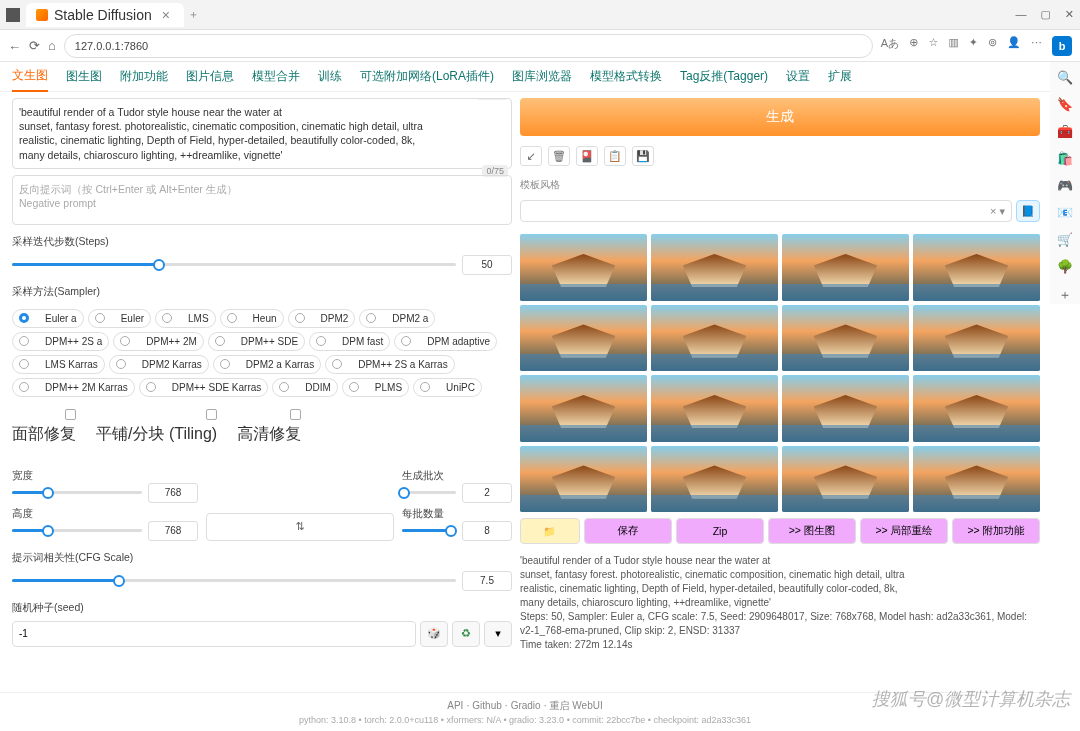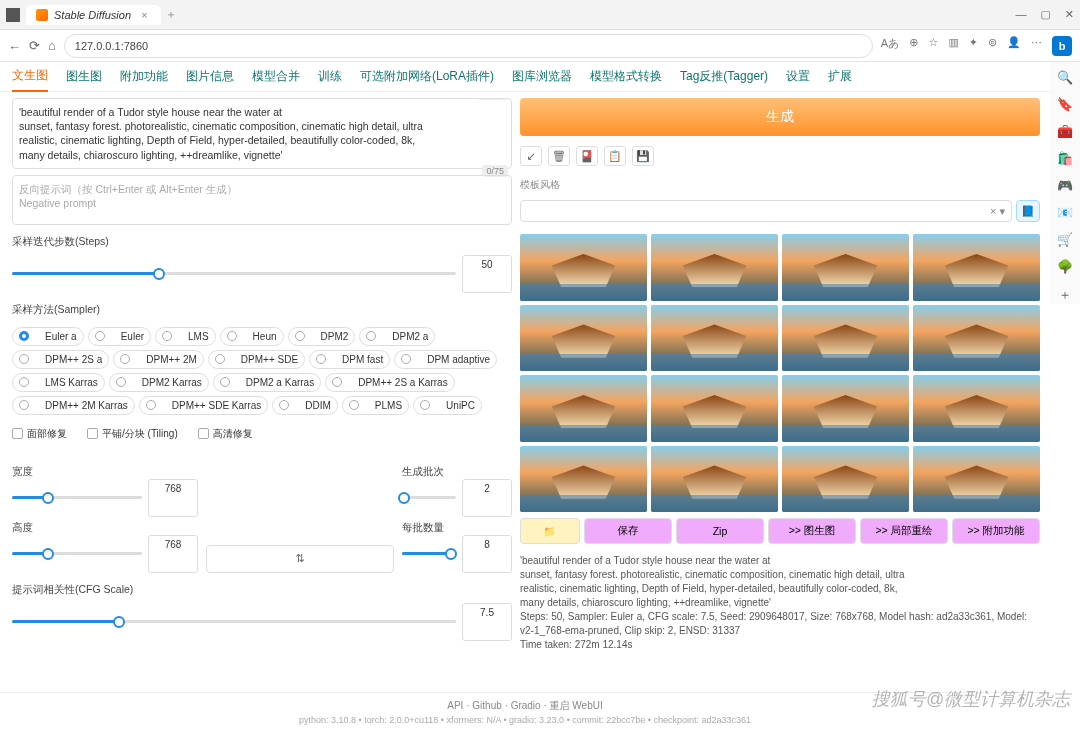--- a/index.html
+++ b/index.html
@@ -1,19 +1,19 @@
 <!DOCTYPE html>
 <html><head>
 <meta charset="utf-8">
 <style>
 * { margin:0; padding:0; box-sizing:border-box; font-family:-apple-system,"Segoe UI",sans-serif; }
 body { font-size:11px; color:#333; background:#fff; overflow:hidden; width:1080px; height:731px; }
 .browser-top { height:30px; background:#f3f3f3; display:flex; align-items:center; padding:0 6px; border-bottom:1px solid #e0e0e0; }
 .win-icon { width:14px; height:14px; margin-right:6px; background:#555; }
-.tab { background:#fff; padding:4px 10px; border-radius:6px 6px 0 0; display:flex; align-items:center; gap:6px; font-size:11px;font-style:italic; }
+.tab { background:#fff; padding:4px 10px; border-radius:6px 6px 0 0; display:flex; align-items:center; gap:6px; font-size:14px; }
 .tab-icon { width:12px; height:12px; background:linear-gradient(135deg,#f90,#f60); border-radius:2px; }
 .tab-close,.tab-add { color:#888; cursor:pointer; padding:0 4px; }
 .win-btns { margin-left:auto; display:flex; gap:14px; color:#666; }
 .addr-bar { height:32px; display:flex; align-items:center; padding:0 8px; gap:8px; border-bottom:1px solid #e5e5e5; }
 .nav-btn { color:#666; cursor:pointer; font-size:13px; }
 .url-box { flex:1; height:24px; border:1px solid #ddd; border-radius:12px; padding:0 10px; font-size:11px; display:flex; align-items:center; color:#444; }
 .addr-icons { display:flex; gap:10px; color:#777; }
 .addr-icons span { cursor:pointer; }
 .bing { width:20px; height:20px; background:#0078d4; border-radius:4px; color:#fff; text-align:center; line-height:20px; font-weight:bold; }
 .side-rail { position:absolute; right:0; top:62px; width:30px; background:#fafafa; display:flex; flex-direction:column; align-items:center; gap:12px; padding-top:8px; color:#666; }
@@ -25,26 +25,26 @@
 .left-col { flex:0 0 500px; display:flex; flex-direction:column; gap:6px; overflow:auto; }
 .right-col { flex:1; display:flex; flex-direction:column; gap:6px; }
 .prompt-box { border:1px solid #ddd; border-radius:4px; padding:6px; position:relative; min-height:50px; font-size:10.5px; line-height:1.35; color:#333; }
 .prompt-box.neg { color:#aaa; }
 .counter { position:absolute; right:4px; top:-10px; background:#eee; padding:1px 4px; border-radius:3px; font-size:9px; color:#888; }
 .label-row { font-size:10.5px; color:#444; margin-top:4px; }
 .slider-row { display:flex; align-items:center; gap:6px; }
 .slider { flex:1; height:3px; background:#ddd; border-radius:2px; position:relative; }
 .slider-fill { height:100%; background:#228be6; border-radius:2px; position:relative; }
 .slider-thumb { width:12px; height:12px; background:#fff; border:2px solid #228be6; border-radius:50%; position:absolute; right:-6px; top:-4.5px; }
-.num-box { width:50px; height:38px; border:1px solid #ddd; border-radius:3px; text-align:center; font-size:10px; line-height:18px; }
+.num-box { width:50px; height:20px; border:1px solid #ddd; border-radius:3px; text-align:center; font-size:10px; line-height:18px; }
 .radio-grid { display:flex; flex-wrap:wrap; gap:4px; margin-top:4px; }
 .radio { display:flex; align-items:center; gap:16px; padding:3px 6px; border:1px solid #ddd; border-radius:10px; font-size:10px; cursor:pointer; }
 .radio .dot { width:10px; height:10px; border:1px solid #aaa; border-radius:50%; }
 .radio.sel .dot { border:3px solid #228be6; }
-.chk { display:flex; align-items:center; gap:4px; font-size:10px; }
+.chk { display:flex; align-items:flex-end; gap:4px; font-size:16px;flex-direction:column; }
 .chk-box { width:11px; height:11px; border:1px solid #aaa; border-radius:2px; }
 .two-col { display:flex; gap:8px; align-items:flex-end;margin-top:14px; }
 .two-col > div { flex:1; }
 .swap { width:28px; height:28px; border:1px solid #ddd; border-radius:4px; display:flex; align-items:center; justify-content:center; cursor:pointer; color:#666; }
 .seed-row { display:flex; gap:4px; }
 .seed-row input { flex:1; border:1px solid #ddd; border-radius:4px; padding:3px 6px; font-size:10px; }
 .small-btn { width:28px; height:26px; border:1px solid #ddd; border-radius:4px; background:#f8f8f8; cursor:pointer; font-size:11px; }
 .dd { border:1px solid #ddd; border-radius:4px; padding:4px 8px; font-size:10.5px; display:flex; justify-content:space-between; cursor:pointer; }
 .gen-btn { height:38px; background:linear-gradient(#ffc078,#ff922b); color:#fff; border-radius:4px; display:flex; align-items:center; justify-content:center; font-size:14px; font-weight:500; cursor:pointer; }
 .tool-row { display:flex; gap:6px; margin-top:4px; }

